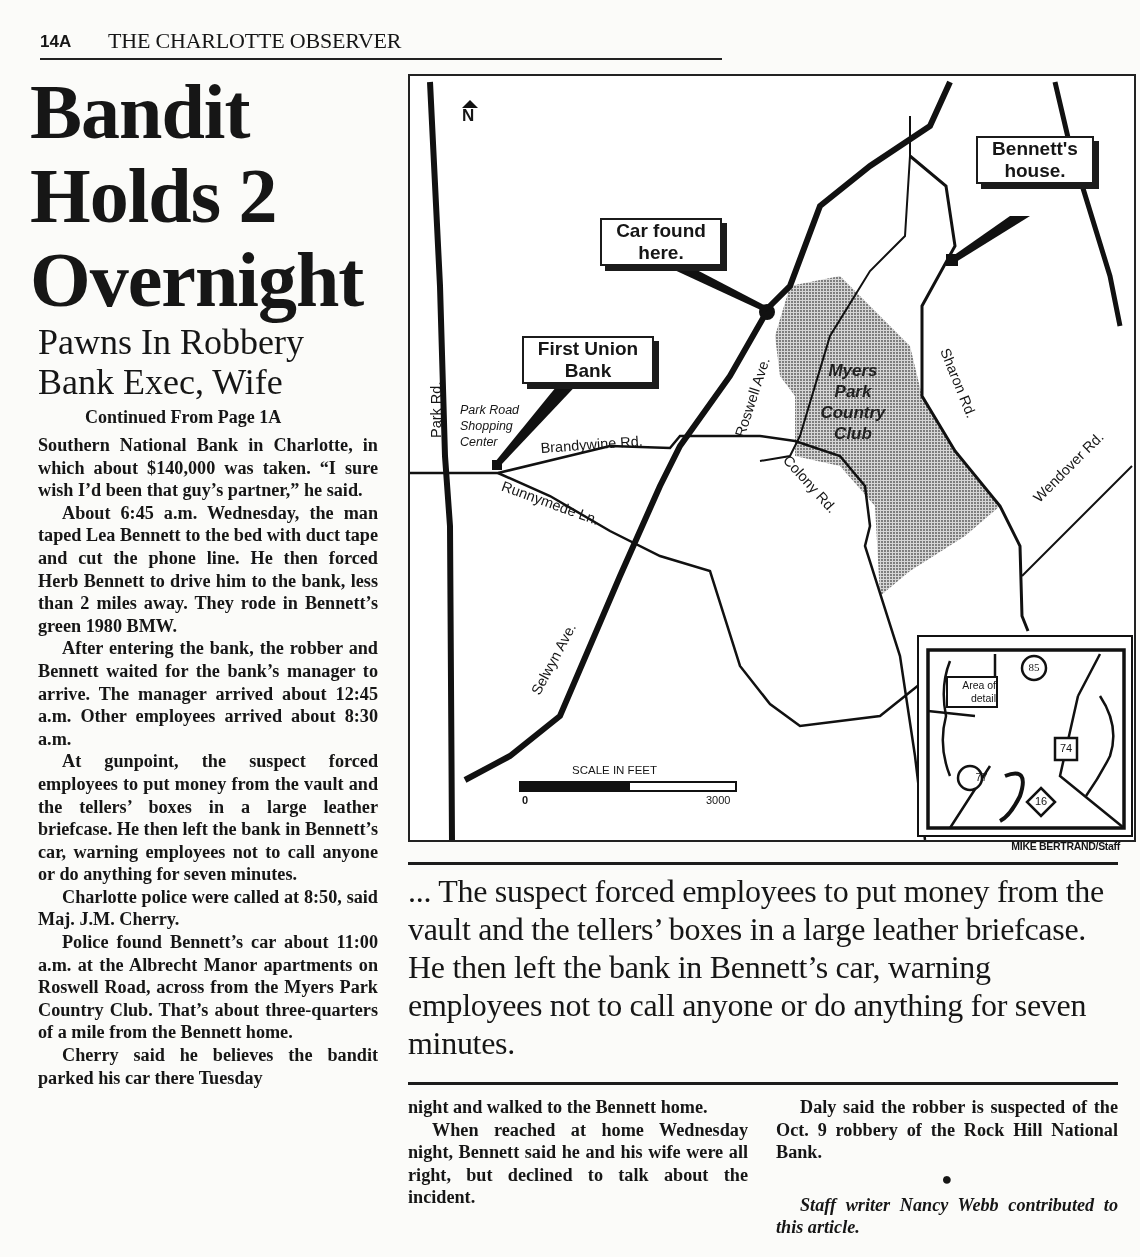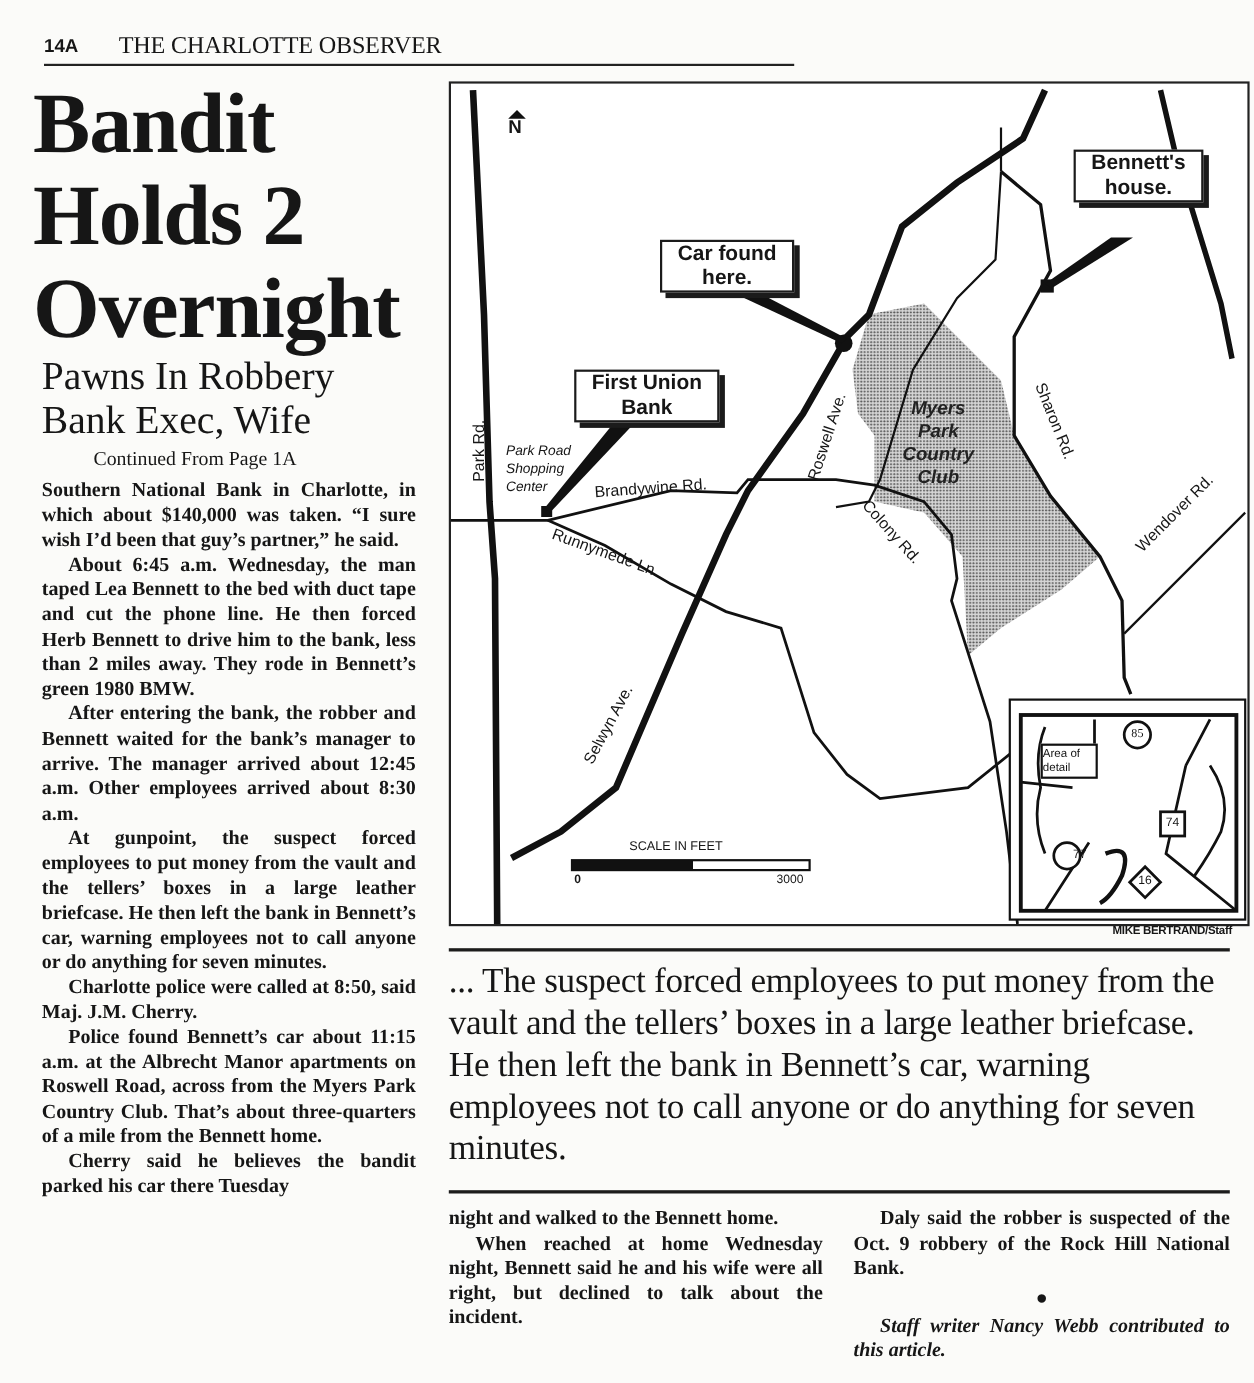--- a/index.html
+++ b/index.html
@@ -9,21 +9,21 @@
   }
   .abs { position:absolute; }
   
   .folio { left:40px; top:28px; width:682px; height:30px; border-bottom:2px solid #222; white-space:nowrap; }
   .folio .pg { font-family:"Liberation Sans", sans-serif; font-weight:bold; font-size:17px; position:absolute; left:0; top:4px; }
   .folio .paper { font-size:22px; position:absolute; left:68px; top:0px; letter-spacing:-0.2px; }
   .folio .date { font-size:22px; position:absolute; right:2px; top:0px; }
   
   .headline { left:30px; top:70px; width:370px; font-weight:bold; font-size:78px; line-height:84px; letter-spacing:-1px; }
   .deck { left:38px; top:322px; width:360px; font-size:36px; line-height:40px; }
-  .jump { left:85px; top:407px; font-weight:normal; font-size:18px; }
+  .jump { left:85px; top:407px; font-weight:bold; font-size:18px; }
   
   .col { font-size:18.2px; line-height:22.6px; text-align:justify; hyphens:none;font-weight:bold; }
   .col p { margin:0; text-indent:24px; }
   .col p.noindent { text-indent:0; }
   .col1 { left:38px; top:434px; width:340px; }
   .col2 { left:408px; top:1096px; width:340px; }
   .col3 { left:776px; top:1096px; width:342px; }
   .bullet { text-align:center; font-size:18px; line-height:22px; }
   .credit-note { font-style:italic; }
   
@@ -58,21 +58,21 @@
   <div>Bank Exec, Wife</div>
 </div>
 <div class="abs jump">Continued From Page 1A</div>
 
 <div class="abs col col1">
   <p class="noindent">Southern National Bank in Charlotte, in which about $140,000 was taken. “I sure wish I’d been that guy’s partner,” he said.</p>
   <p>About 6:45 a.m. Wednesday, the man taped Lea Bennett to the bed with duct tape and cut the phone line. He then forced Herb Bennett to drive him to the bank, less than 2 miles away. They rode in Bennett’s green 1980 BMW.</p>
   <p>After entering the bank, the robber and Bennett waited for the bank’s manager to arrive. The manager arrived about 12:45 a.m. Other employees arrived about 8:30 a.m.</p>
   <p>At gunpoint, the suspect forced employees to put money from the vault and the tellers’ boxes in a large leather briefcase. He then left the bank in Bennett’s car, warning employees not to call anyone or do anything for seven minutes.</p>
   <p>Charlotte police were called at 8:50, said Maj. J.M. Cherry.</p>
-  <p>Police found Bennett’s car about 11:15 a.m. at the Albrecht Manor apartments on Roswell Road, across from the Myers Park Country Club. That’s about three-quarters of a mile from the Bennett home.</p>
+  <p>Police found Bennett’s car about 11:00 a.m. at the Albrecht Manor apartments on Roswell Road, across from the Myers Park Country Club. That’s about three-quarters of a mile from the Bennett home.</p>
   <p>Cherry said he believes the bandit parked his car there Tuesday</p>
 </div>
 
 <div class="abs map">
   <svg width="724" height="764" viewBox="0 0 724 764">
 
     <defs>
       <pattern id="dots" width="3" height="3" patternUnits="userSpaceOnUse">
         <rect width="3" height="3" fill="#d6d6d6"></rect>
         <circle cx="1" cy="1" r="0.9" fill="#555"></circle>
@@ -159,21 +159,21 @@
     <div>Myers</div>
     <div>Park</div>
     <div>Country</div>
     <div>Club</div>
   </div>
 
   <div class="abs" style="left:162px;top:688px;font-family:'Liberation Sans',sans-serif;font-size:11.5px;">SCALE IN FEET</div>
   <div class="abs" style="left:112px;top:718px;font-family:'Liberation Sans',sans-serif;font-size:11px;font-weight:bold;">0</div>
   <div class="abs" style="left:296px;top:718px;font-family:'Liberation Sans',sans-serif;font-size:11px;">3000</div>
 
-  <div class="abs" style="left:536px;top:600px;width:48px;background:#fff;border:2px solid #111;font-family:'Liberation Sans',sans-serif;font-size:10.5px;line-height:13px;text-align:left;padding:1px 0;">
+  <div class="abs" style="left:536px;top:600px;width:48px;background:#fff;border:2px solid #111;font-family:'Liberation Sans',sans-serif;font-size:10.5px;line-height:13px;text-align:right;padding:1px 0;">
     <div>Area of</div>
     <div>detail</div>
   </div>
   <div class="abs" style="left:614px;top:585px;width:20px;text-align:center;font-family:Liberation Serif, serif;font-size:11px;">85</div>
   <div class="abs" style="left:550px;top:695px;width:43px;text-align:center;font-family:'Liberation Sans',sans-serif;font-size:11px;">77</div>
   <div class="abs" style="left:646px;top:666px;width:20px;text-align:center;font-family:'Liberation Sans',sans-serif;font-size:11px;">74</div>
   <div class="abs" style="left:621px;top:719px;width:20px;text-align:center;font-family:'Liberation Sans',sans-serif;font-size:11px;">16</div>
 </div>
 
 <div class="abs map-credit">MIKE BERTRAND/Staff</div>

